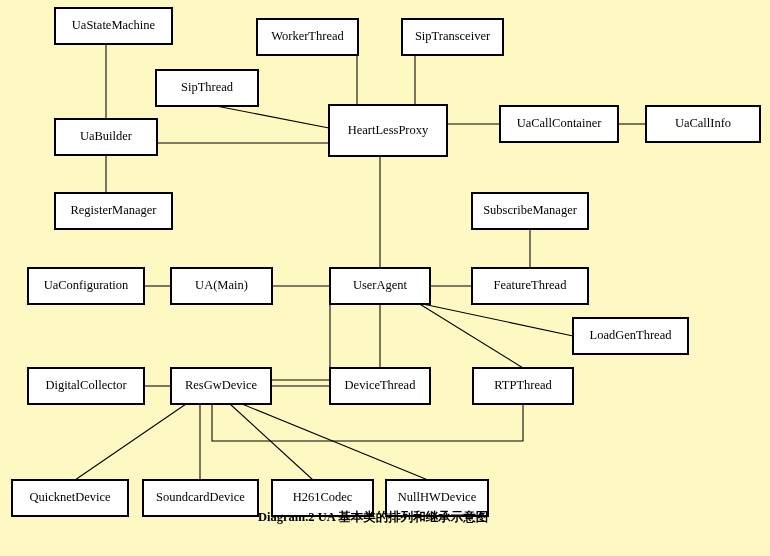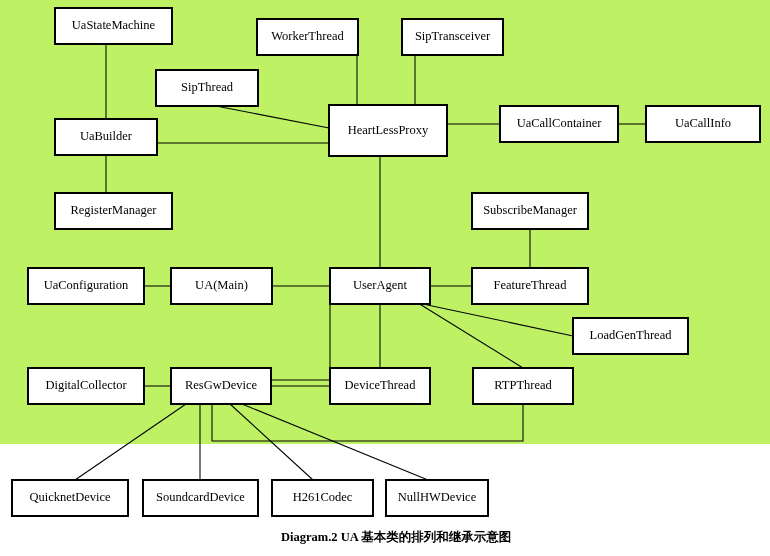--- a/index.html
+++ b/index.html
@@ -10,22 +10,22 @@
   body {
     font-family: "Liberation Serif", "DejaVu Serif", serif;
     width: 770px;
     height: 556px;
     overflow: hidden;
     position: relative;
   }
   #diagram-root {
     position: relative;
     width: 770px;
-    height: 444px;
-    background: #bef264;
+    height: 556px;
+    background: #fef9c3;
     text-decoration: underline;
   }
   svg#diagram-svg {
     position: absolute;
     left: 0;
     top: 0;
     width: 770px;
     height: 556px;
     display: block;
   }
@@ -175,14 +175,14 @@
         <g>
           <rect x="272" y="480" width="101" height="36" class="node-rect" fill="#ffffff" stroke="#000000"></rect>
           <text x="322.5" y="498.5" class="node-label">H261Codec</text>
         </g>
         <g>
           <rect x="386" y="480" width="102" height="36" class="node-rect" fill="#ffffff" stroke="#000000"></rect>
           <text x="437" y="498.5" class="node-label">NullHWDevice</text>
         </g>
       </g>
   </svg>
-  <div class="caption" style="left: 258px; top: 529px; margin-left: 23px;">Diagram.2 UA 基本类的排列和继承示意图</div>
+  <div class="caption" style="left: 258px; top: 509px;">Diagram.2 UA 基本类的排列和继承示意图</div>
 </div>
 
 </body></html>

